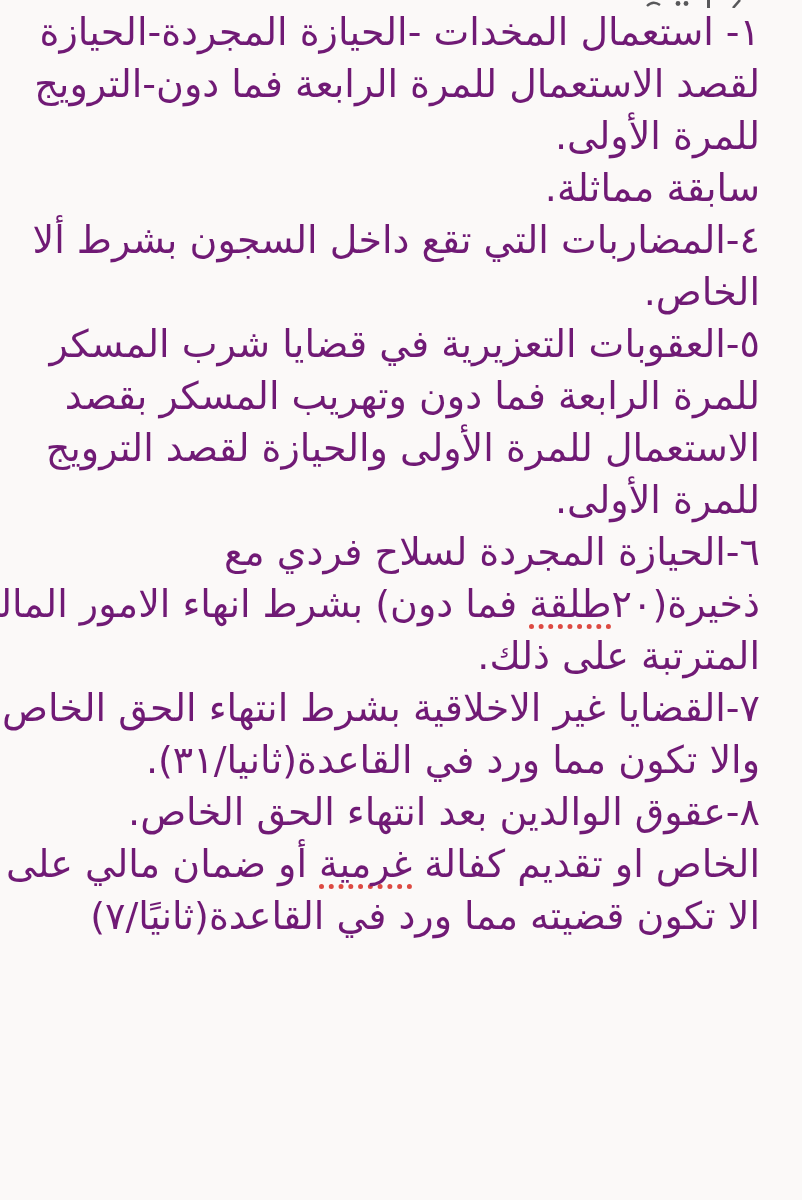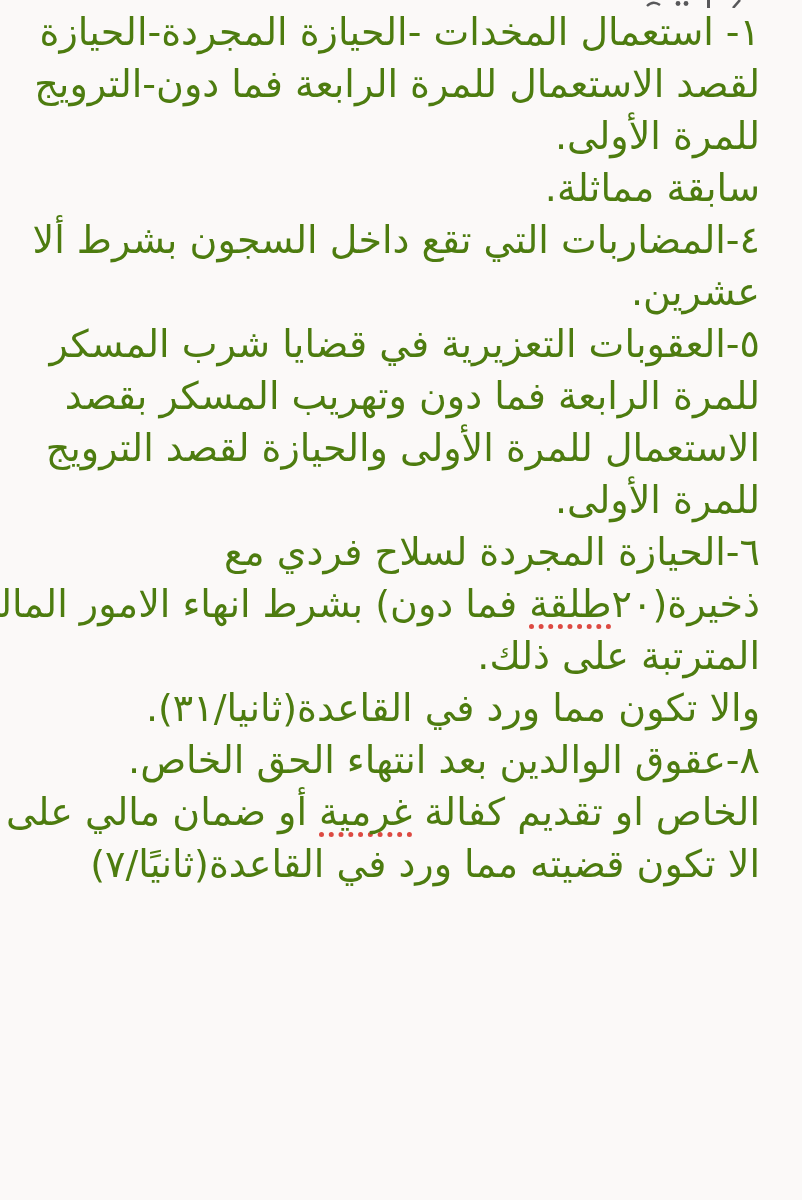--- a/index.html
+++ b/index.html
@@ -23,21 +23,21 @@
     position: absolute;
     top: 0;
     right: 47px;
     width: 110px;
     height: 8px;
   }
   .content {
     direction: rtl;
     text-align: right;
     padding: 6px 42px 0 18px;
-    color: #4d7c0f;
+    color: #701a75;
     font-size: 38px;
     line-height: 52px;
     letter-spacing: 0;
   }
   .line {
     white-space: nowrap;
   }
   .misspelled {
     text-decoration-line: underline;
     text-decoration-style: dotted;
@@ -68,39 +68,40 @@
       <div class="line">للمرة الأولى.</div>
     </div>
 
     <div class="item">
       <div class="line">سابقة مماثلة.</div>
     </div>
 
 
     <div class="item">
       <div class="line">٤-المضاربات التي تقع داخل السجون بشرط ألا</div>
-      <div class="line">عشرين.</div>
+      <div class="line">الخاص.</div>
     </div>
 
     <div class="item">
       <div class="line">٥-العقوبات التعزيرية في قضايا شرب المسكر</div>
       <div class="line">للمرة الرابعة فما دون وتهريب المسكر بقصد</div>
       <div class="line">الاستعمال للمرة الأولى والحيازة لقصد الترويج</div>
       <div class="line">للمرة الأولى.</div>
     </div>
 
     <div class="item">
       <div class="line">٦-الحيازة المجردة لسلاح فردي مع</div>
       <div class="line">
         <span>ذخيرة(٢٠</span><span class="misspelled">طلقة</span><span> فما دون) بشرط انهاء الامور المالية</span>
       </div>
       <div class="line">المترتبة على ذلك.</div>
     </div>
 
     <div class="item">
+      <div class="line">٧-القضايا غير الاخلاقية بشرط انتهاء الحق الخاص</div>
       <div class="line">والا تكون مما ورد في القاعدة(ثانيا/٣١).</div>
     </div>
 
     <div class="item">
       <div class="line">٨-عقوق الوالدين بعد انتهاء الحق الخاص.</div>
     </div>
 
     <div class="item">
       <div class="line">
         <span>الخاص او تقديم كفالة </span><span class="misspelled">غرمية</span><span> أو ضمان مالي على</span>

